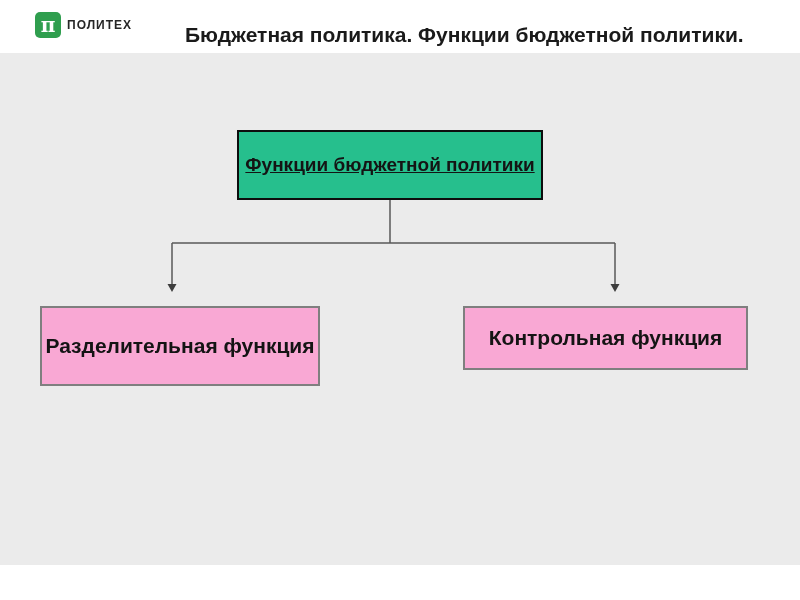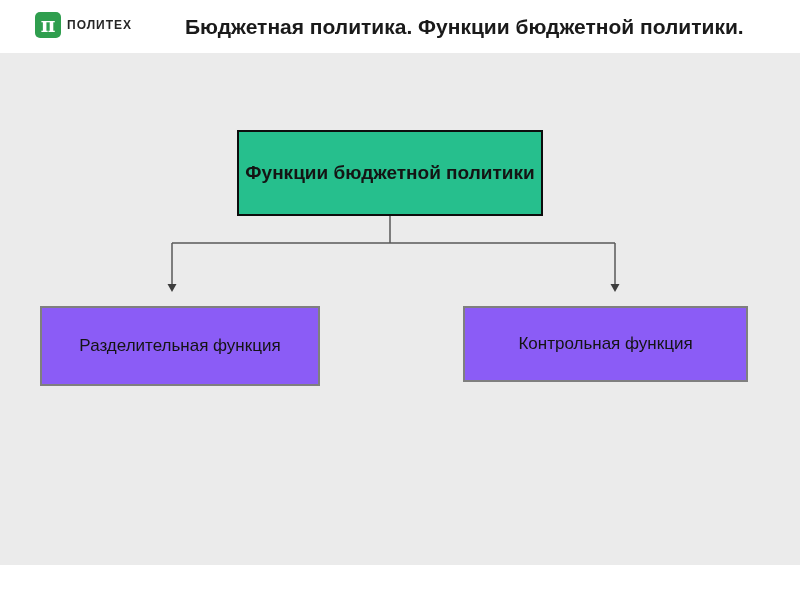--- a/index.html
+++ b/index.html
@@ -32,21 +32,21 @@
     font-size: 20px; font-weight: bold;
     line-height: 1;
   }
   .logo-text {
     margin-left: 6px;
     font-size: 12px; font-weight: bold;
     letter-spacing: 1px;
     color: #262626;
   }
   .slide-title {
-    position: absolute; left: 185px; top: 0;
+    position: absolute; left: 185px; top: 8px;
     height: 53px; margin: 0;
     display: flex; align-items: center;
     font-size: 21px; font-weight: bold;
     color: #1a1a1a;
   }
 
   
   .slide-area {
     position: absolute; left: 0; top: 53px;
     width: 800px; height: 512px;
@@ -55,32 +55,32 @@
 
   .node {
     position: absolute;
     display: flex; align-items: center; justify-content: center;
     text-align: center;
     color: #141414;
     box-sizing: border-box;
   }
   .root-node {
     left: 237px; top: 77px;
-    width: 306px; height: 86px;
+    width: 306px; height: 70px;
     background: #26bf8d;
     border: 2px solid #0d0d0d;
-    font-size: 19px; font-weight: 600;
+    font-size: 19px; font-weight: 600; text-decoration: underline;
   }
   .child-node {
-    background: #8b5cf6;
+    background: #f9a8d4;
     border: 2px solid #7f7f7f;
-    font-size: 17px; font-weight: normal;
+    font-size: 21px; font-weight: bold;
   }
   .child-node.left  { left: 40px;  top: 253px; width: 280px; height: 80px; }
-  .child-node.right { left: 463px; top: 253px; width: 285px; height: 76px; }
+  .child-node.right { left: 463px; top: 253px; width: 285px; height: 64px; }
 
   .connectors {
     position: absolute; left: 0; top: 0;
     width: 800px; height: 512px;
     pointer-events: none;
   }
   .connectors path, .connectors line { stroke: #595959; stroke-width: 1.5; fill: none; }
   .connectors polygon { fill: #3d3d3d; stroke: none; }
 </style>
 </head>

